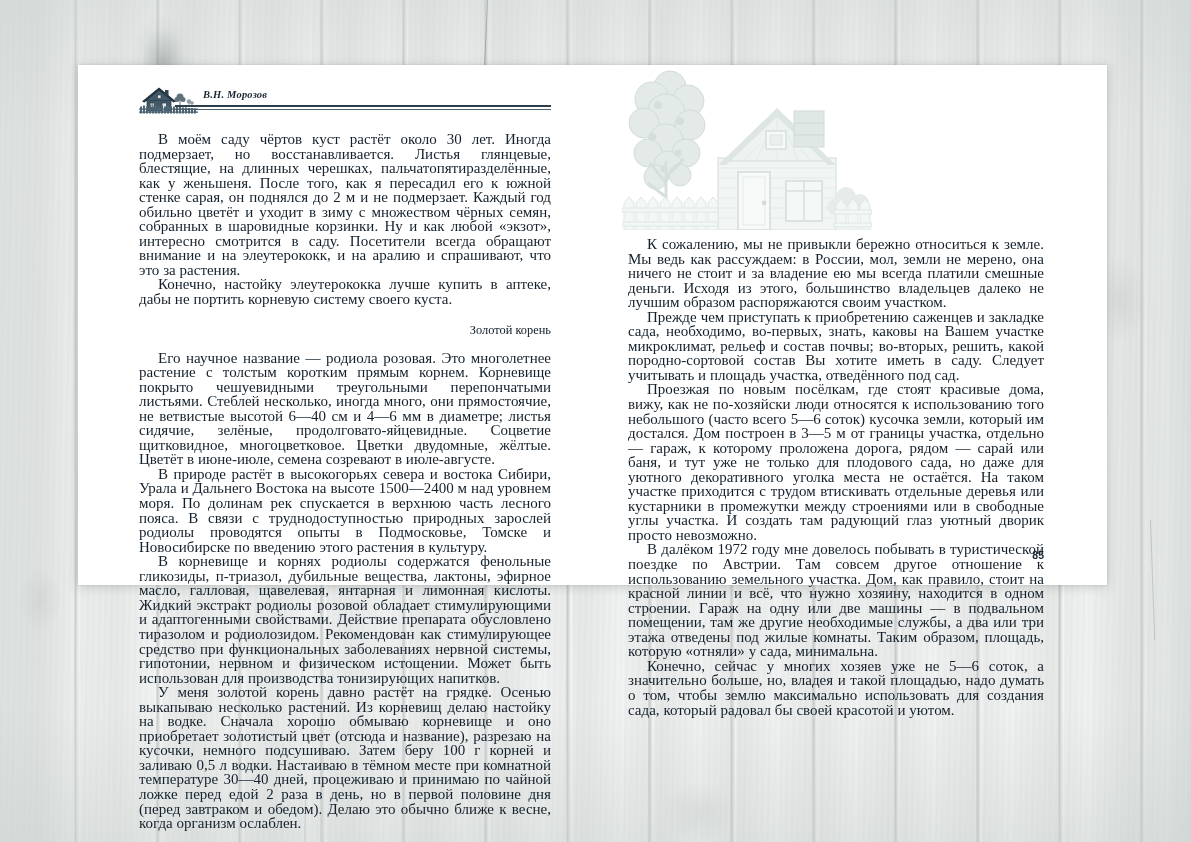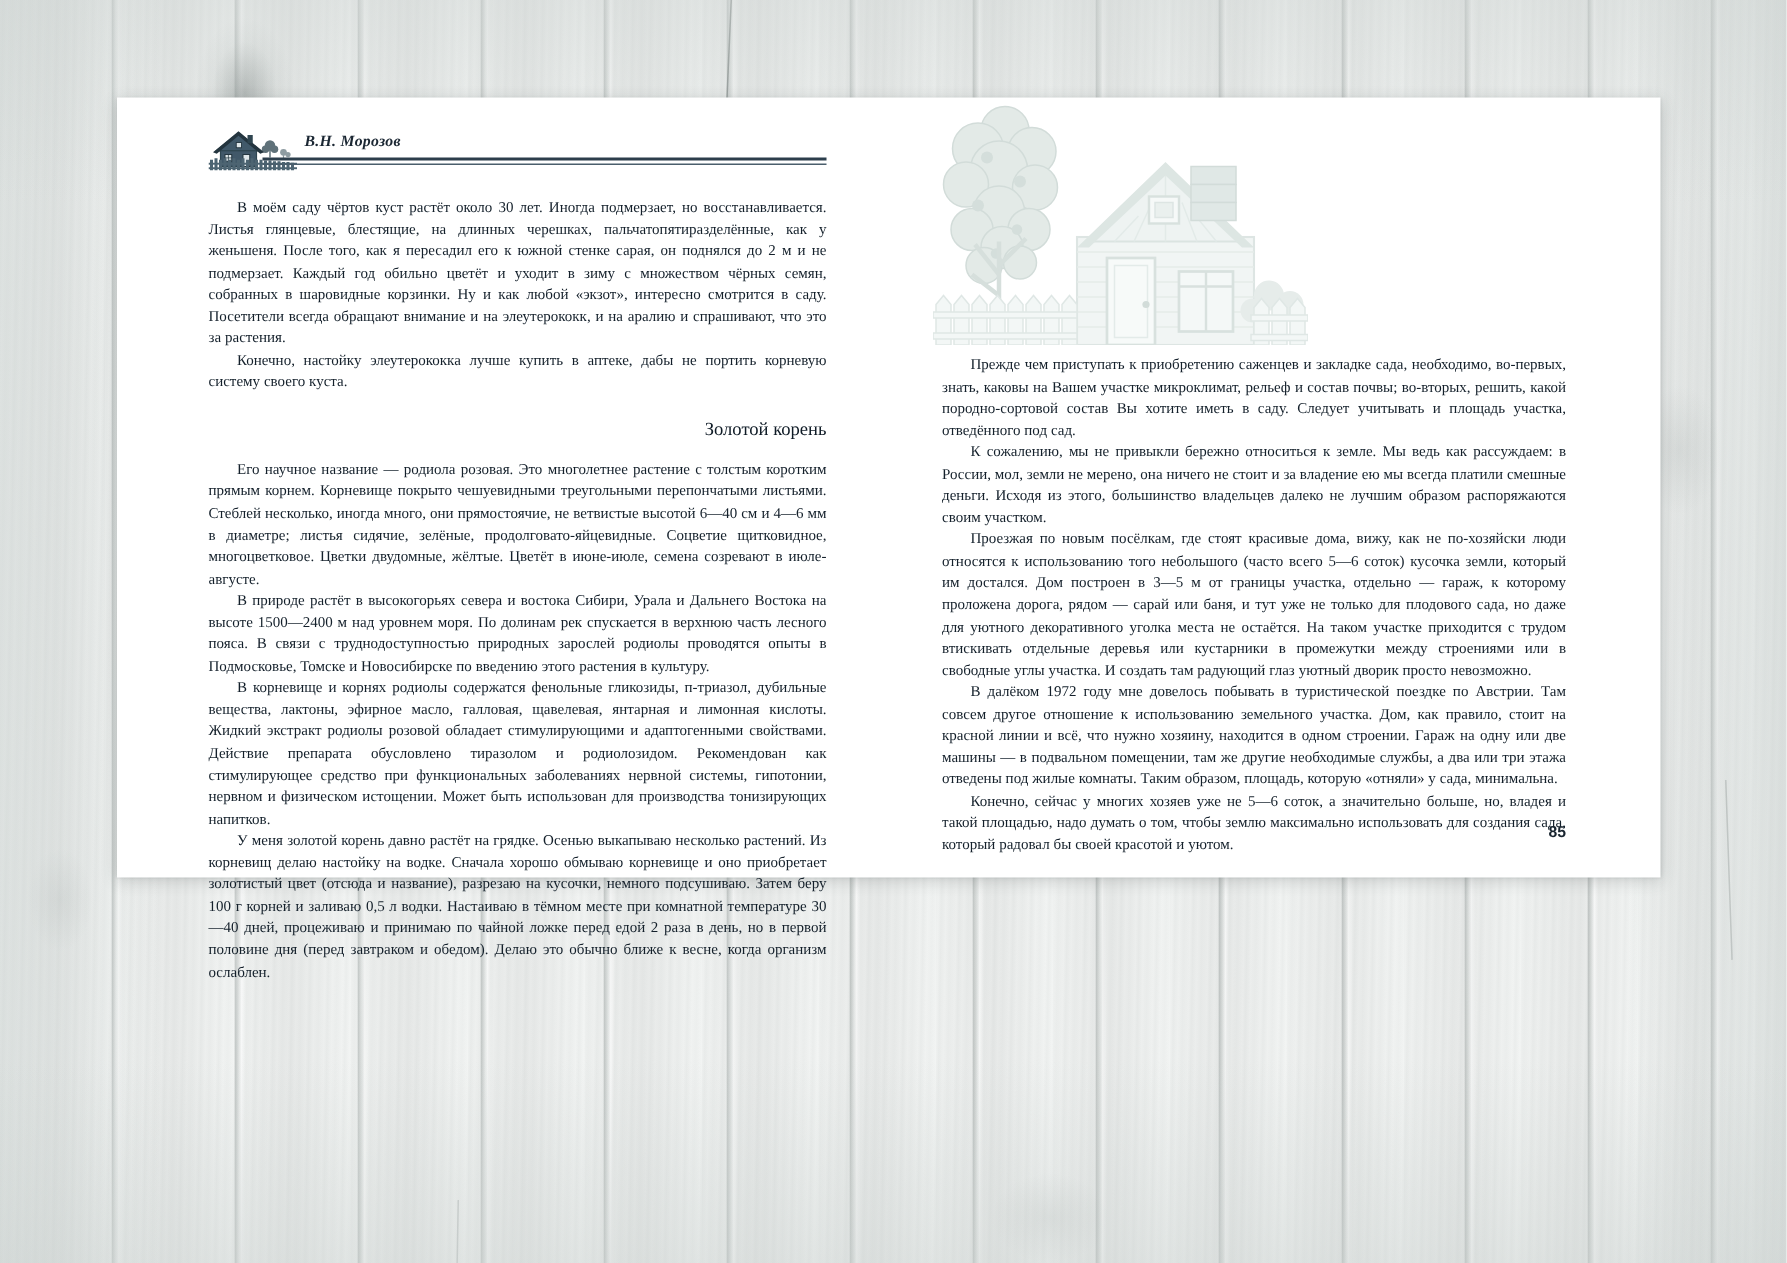--- a/index.html
+++ b/index.html
@@ -131,21 +131,21 @@
 
   
   .body-col {
     position: absolute;
     left: 61px;
     top: 67px;
     width: 412px;
   }
   p.para {
     font-family: "Liberation Serif", serif;
-    font-size: 10px;
+    font-size: 15px;
     line-height: 14.55px;
     text-align: justify;
     text-indent: 19px;
     color: #14202b;
     hyphens: manual;
     word-spacing: 0.1px;
   }
 
   h2.section-heading {
     font-family: "Liberation Serif", serif;
@@ -392,22 +392,22 @@
           <path d="M238 140 l5 -6 l5 6 v25 h-10 z"></path>
           <rect x="212" y="145" width="38" height="4"></rect>
             <rect x="212" y="158" width="38" height="4"></rect>
         </g>
       </svg>
 
     </div>
   </div>
 
   <div id="right-body">
+    <p class="para">К сожалению, мы не привыкли бережно относиться к земле. Мы ведь как рассуждаем: в России, мол, земли не мерено, она ничего не стоит и за владение ею мы всегда платили смешные деньги. Исходя из этого, большинство владельцев далеко не лучшим образом распоряжаются своим участком.</p>
     <p class="para">Прежде чем приступать к приобретению саженцев и закладке сада, необходимо, во-первых, знать, каковы на Вашем участке микроклимат, рельеф и состав почвы; во-вторых, решить, какой породно-сортовой состав Вы хотите иметь в саду. Следует учитывать и площадь участка, отведённого под сад.</p>
-    <p class="para">К сожалению, мы не привыкли бережно относиться к земле. Мы ведь как рассуждаем: в России, мол, земли не мерено, она ничего не стоит и за владение ею мы всегда платили смешные деньги. Исходя из этого, большинство владельцев далеко не лучшим образом распоряжаются своим участком.</p>
     <p class="para">Проезжая по новым посёлкам, где стоят красивые дома, вижу, как не по-хозяйски люди относятся к использованию того небольшого (часто всего 5—6 соток) кусочка земли, который им достался. Дом построен в 3—5 м от границы участка, отдельно — гараж, к которому проложена дорога, рядом — сарай или баня, и тут уже не только для плодового сада, но даже для уютного декоративного уголка места не остаётся. На таком участке приходится с трудом втискивать отдельные деревья или кустарники в промежутки между строениями или в свободные углы участка. И создать там радующий глаз уютный дворик просто невозможно.</p>
     <p class="para">В далёком 1972 году мне довелось побывать в туристической поездке по Австрии. Там совсем другое отношение к использованию земельного участка. Дом, как правило, стоит на красной линии и всё, что нужно хозяину, находится в одном строении. Гараж на одну или две машины — в подвальном помещении, там же другие необходимые службы, а два или три этажа отведены под жилые комнаты. Таким образом, площадь, которую «отняли» у сада, минимальна.</p>
     <p class="para">Конечно, сейчас у многих хозяев уже не 5—6 соток, а значительно больше, но, владея и такой площадью, надо думать о том, чтобы землю максимально использовать для создания сада, который радовал бы своей красотой и уютом.</p>
   </div>
 
   <div id="folio">85</div>
 
 </div>
 
 </body></html>

